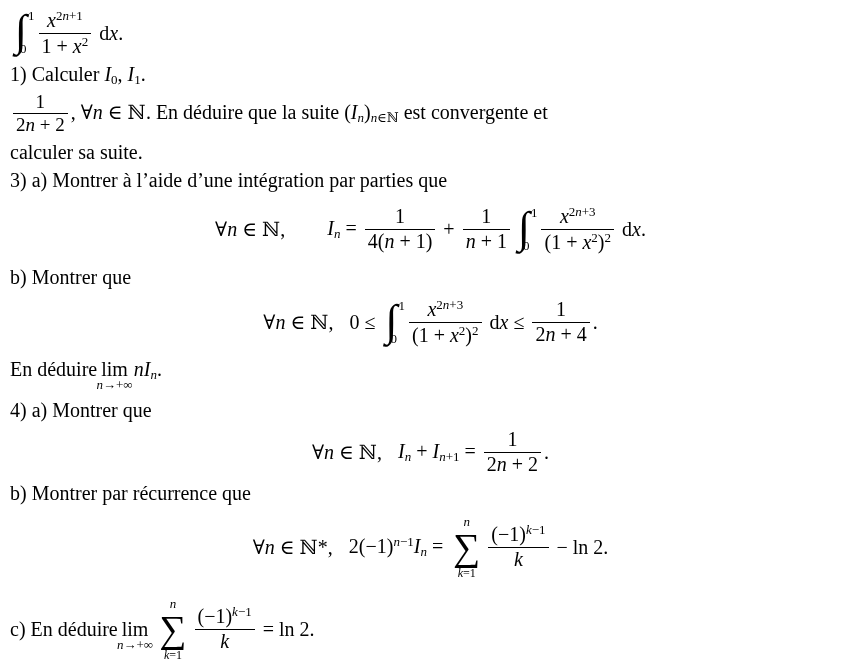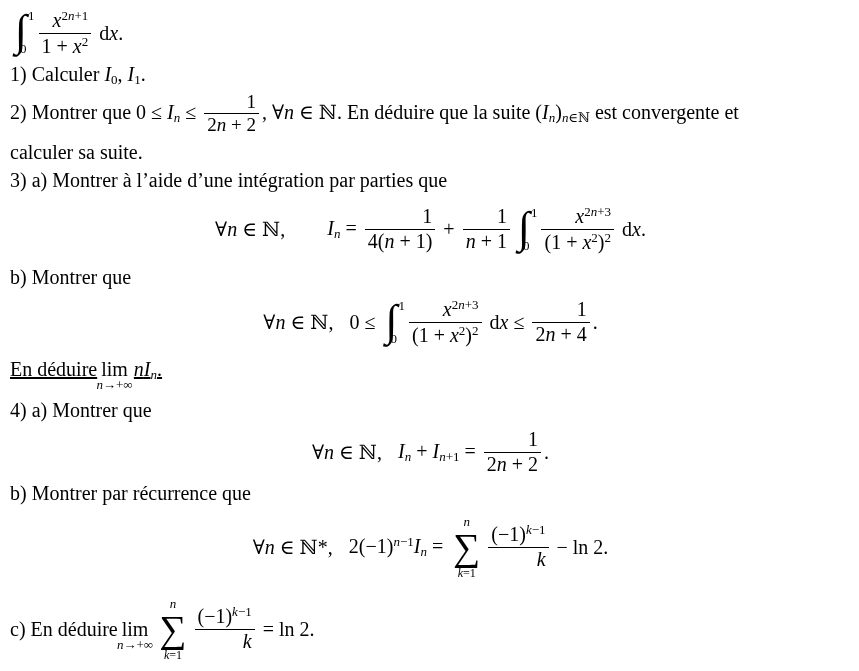--- a/index.html
+++ b/index.html
@@ -11,21 +11,21 @@
     padding:8px 8px 0 10px; overflow:hidden;
   }
   i { font-style:italic; }
   .t { white-space:pre; }
   .g { white-space:pre; }
   .line { margin-top:3px; white-space:pre; }
   .row { display:flex; align-items:center; white-space:pre; }
   .disp { display:flex; align-items:center; justify-content:center; white-space:pre; }
   .sp { font-size:13px; vertical-align:0.55em; white-space:pre; }
   .sb { font-size:13px; vertical-align:-0.25em; white-space:pre; }
-  .fr { display:inline-block; text-align:right; vertical-align:middle; margin:0 3px; }
+  .fr { display:inline-block; text-align:center; vertical-align:middle; margin:0 3px; }
   .fr .nu, .fr .de { display:block; line-height:1.18; padding:0 3px; white-space:pre; }
   .fr .de { border-top:1.3px solid #000; }
   .fr-s { font-size:19px; }
   .intg { display:inline-flex; align-items:center; margin:0 2px 0 5px; }
   .ig { font-size:44px; line-height:1; transform:translateY(-2px); }
   .il { display:inline-flex; flex-direction:column; justify-content:space-between; height:52px; font-size:13px; line-height:1; padding:2px 0 4px; }
   .il .iu { transform:translateX(1px); }
   .il .id { transform:translateX(-7px); }
   .bigop { display:inline-flex; flex-direction:column; align-items:center; margin:0 5px; line-height:1; }
   .bigop .bt { font-size:13px; padding-bottom:1px; }
@@ -37,41 +37,40 @@
   .star { font-size:13px; vertical-align:0.65em; padding:0 3px 0 2px; }
   .qq { display:inline-block; width:42px; }
   .qs { display:inline-block; width:16px; }
   .intro { height:50px; }
   .q1 { margin-top:4px; }
   .q2a { margin-top:2px; height:46px; }
   .q3a { }
   .d1 { margin:6px 0 2px; height:62px; }
   .q3b { margin-top:4px; }
   .d2 { margin:2px 0; height:62px; }
-  .enlim { padding-bottom:12px;text-decoration:underline; }
+  .enlim { padding-bottom:12px; }
   .d3 { margin:4px 0; height:50px; }
   .q4b { margin-top:2px; }
   .d4 { margin:4px 0 6px; height:74px; }
   .qc { margin-top:4px; height:78px; justify-content:flex-start; }
 </style>
 </head>
 <body>
 
 <div class="doc">
 
   <div class="row intro">
     <span class="intg"><span class="ig">∫</span><span class="il"><span class="iu">1</span><span class="id">0</span></span></span>
     <span class="fr"><span class="nu"><i>x</i><span class="sp"><span>2</span><i>n</i><span>+1</span></span></span><span class="de"><span class="t">1 + </span><i>x</i><span class="sp">2</span></span></span>
     <span class="g"><span class="t"> </span><span>d</span><i>x</i><span>.</span></span>
   </div>
 
   <div class="line q1"><span class="t">1) Calculer </span><i>I</i><span class="sb">0</span><span class="t">, </span><i>I</i><span class="sb">1</span><span class="t">.</span></div>
 
   <div class="row q2a">
-    <span class="g"><span class="t">2) Montrer que </span><span>0</span><span class="t"> ≤ </span><i>I</i><span class="sb"><i>n</i></span><span class="t"> ≤ </span></span>
     <span class="fr fr-s"><span class="nu">1</span><span class="de"><span>2</span><i>n</i><span class="t"> + 2</span></span></span>
     <span class="g"><span class="t">, ∀</span><i>n</i><span class="t"> ∈ ℕ. En déduire que la suite (</span><i>I</i><span class="sb"><i>n</i></span><span class="t">)</span><span class="sb"><i>n</i><span>∈ℕ</span></span><span class="t"> est convergente et</span></span>
   </div>
 
   <div class="line"><span class="t">calculer sa suite.</span></div>
 
   <div class="line q3a"><span class="t">3) a) Montrer à l’aide d’une intégration par parties que</span></div>
 
   <div class="disp d1">
     <span class="g"><span>∀</span><i>n</i><span class="t"> ∈ ℕ,</span></span>

